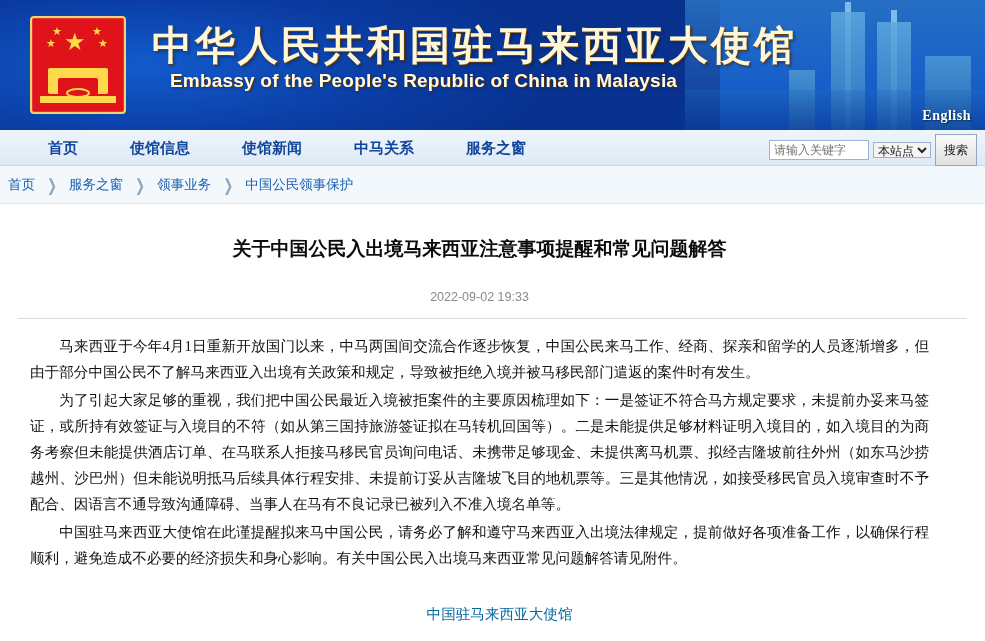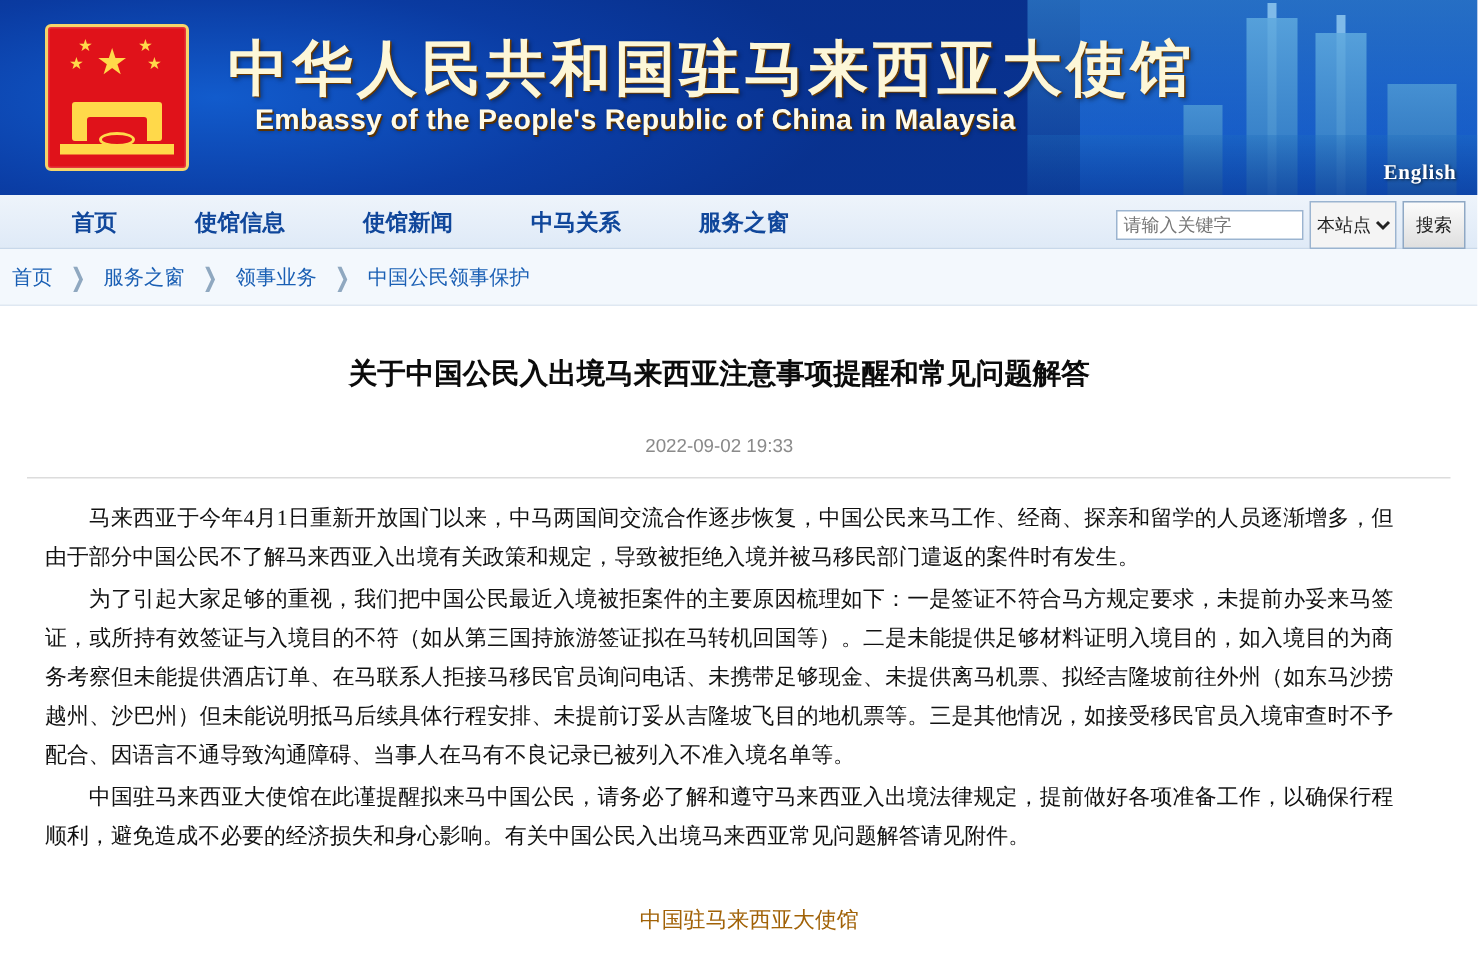--- a/index.html
+++ b/index.html
@@ -120,31 +120,31 @@
     margin-right: 52px;
     cursor: pointer;
     white-space: nowrap;
   }
 
   .search-area {
     position: absolute; right: 8px; top: 4px;
     display: flex; align-items: center; gap: 4px;
   }
   .search-input {
-    width: 125px; height: 20px;
+    width: 100px; height: 20px;
     border: 1px solid #9bb4d0;
     font-size: 12px;
     color: #333;
     padding: 1px 4px;
     background: #fff;
     font-family: "Liberation Sans", sans-serif;
     margin-left: 16px;
   }
   .search-select {
-    height: 32px;
+    height: 16px;
     font-size: 12px;
     border: 1px solid #9bb4d0;
     background: #f4f4f4;
     font-family: "Liberation Sans", sans-serif;
     color: #222;
   }
   .search-btn {
     height: 32px;
     font-size: 12px;
     padding: 0 8px;
@@ -210,21 +210,21 @@
     text-indent: 2em;
     margin: 0 0 2px 0;
   }
   .para.attach { text-indent: 3em; }
   .sign {
     margin-top: 30px;
     text-align: center;
     font-family: "Liberation Serif", serif;
     font-size: 14.6px;
     line-height: 26px;
-    color: #a16207;
+    color: #0369a1;
   }
   .sign div { padding-left: 40px; }
 </style>
 </head>
 <body>
 
 <div class="banner">
   <div class="banner-left-glow"></div>
 
   <div class="towers">

